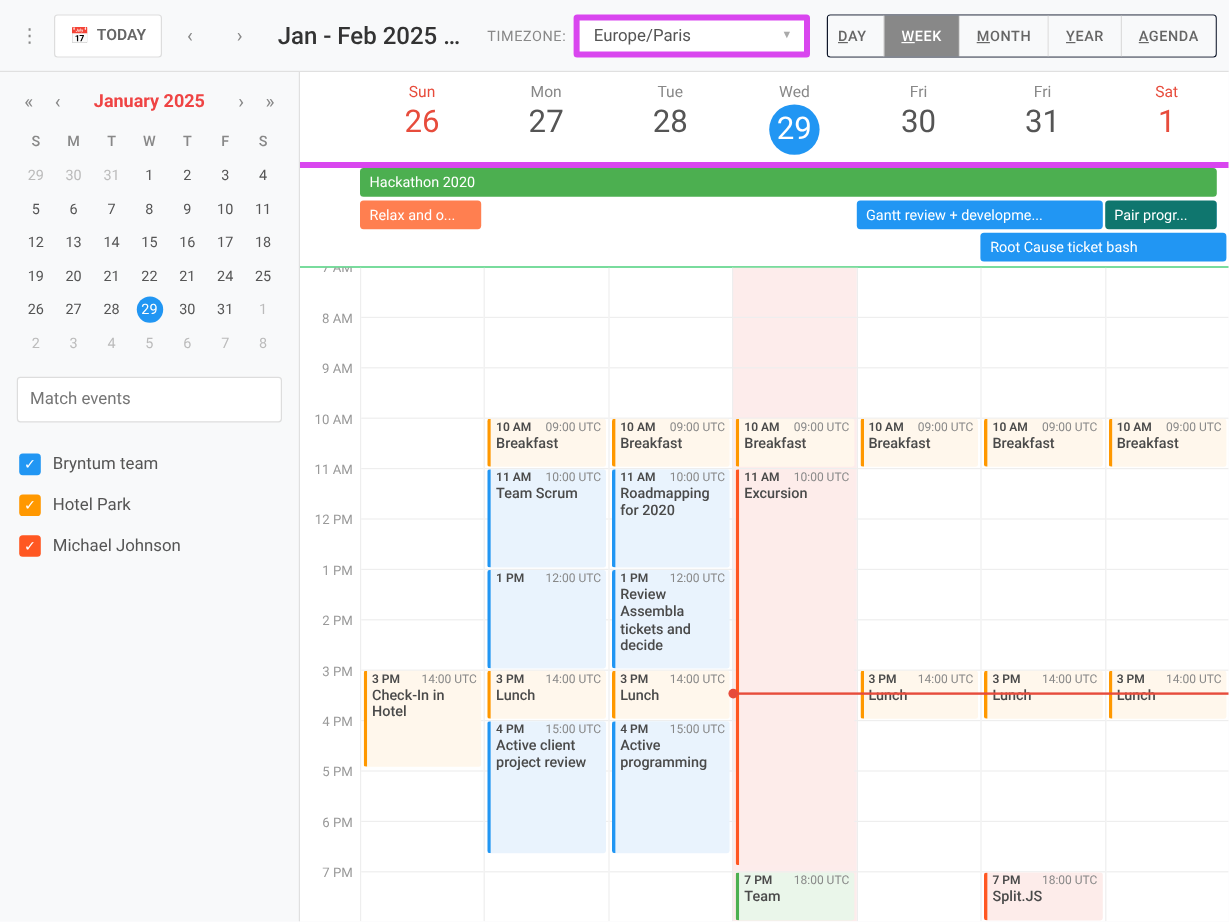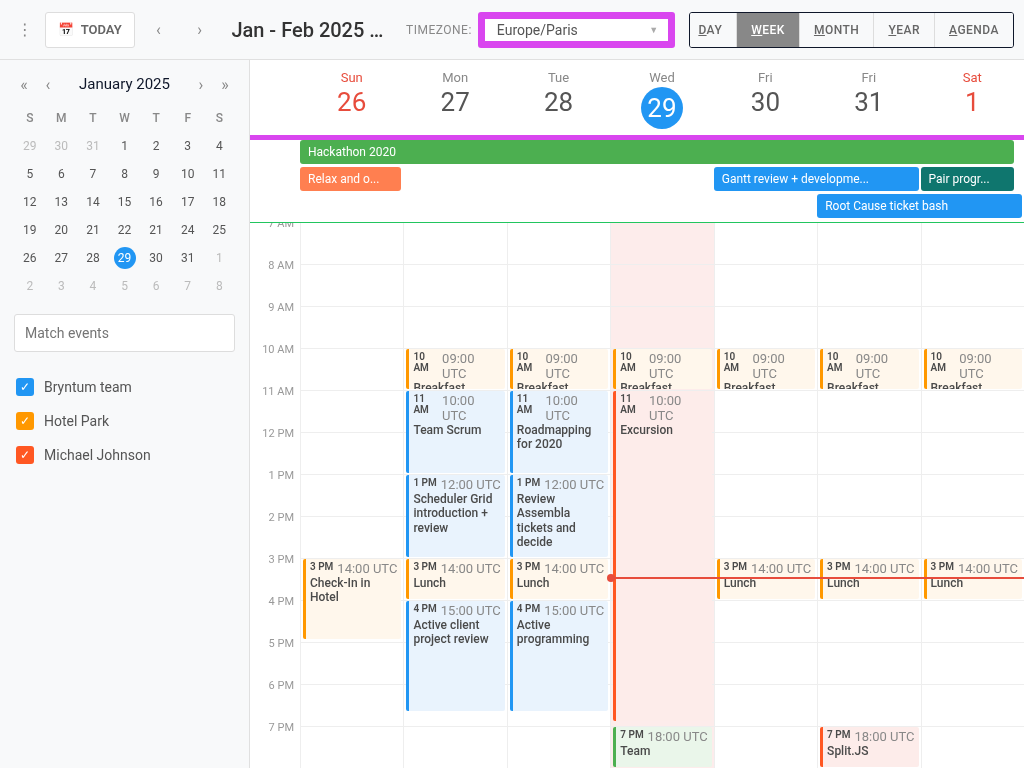--- a/index.html
+++ b/index.html
@@ -4,32 +4,32 @@
 <style>
 * { margin: 0; padding: 0; box-sizing: border-box; font-family: -apple-system, BlinkMacSystemFont, "Segoe UI", Roboto, sans-serif; }
 body { background: #f8f9fa; color: #4a4a4a; width: 1024px; height: 768px; overflow: hidden; }
 
 .toolbar { height: 60px; background: #f8f9fa; border-bottom: 1px solid #e0e0e0; display: flex; align-items: center; padding: 0 10px; gap: 6px; }
 .menu-btn { width: 30px; height: 36px; display: flex; align-items: center; justify-content: center; cursor: pointer; color: #888; }
 .today-btn { height: 36px; border: 1px solid #ddd; border-radius: 3px; padding: 0 12px; display: flex; align-items: center; gap: 6px; font-size: 13px; font-weight: 600; color: #666; cursor: pointer; background: #fff; }
 .nav-btn { width: 36px; height: 36px; display: flex; align-items: center; justify-content: center; cursor: pointer; color: #888; }
 .title { font-size: 20px; font-weight: 500; color: #333; margin: 0 8px; white-space: nowrap; overflow: hidden; text-overflow: ellipsis; max-width: 200px; }
 .tz-label { font-size: 12px; color: #888; letter-spacing: 0.5px; margin-left: 2px; }
-.tz-select { height: 36px; border: 7px solid #d946ef; border-radius: 3px; padding: 0 30px 0 12px; background: #fff; width: 200px; position: relative; display: flex; align-items: center; font-size: 14px; color: #555; cursor: pointer; }
+.tz-select { height: 36px; border: 5px solid #d946ef; border-radius: 3px; padding: 0 30px 0 12px; background: #fff; width: 200px; position: relative; display: flex; align-items: center; font-size: 14px; color: #555; cursor: pointer; }
 .tz-select::after { content: '▼'; position: absolute; right: 10px; font-size: 9px; color: #aaa; }
 .view-tabs { display: flex; border: 1px solid #0f172a; border-radius: 3px; overflow: hidden; margin-left: 8px; justify-content: flex-end; }
 .view-tab { padding: 10px 14px; font-size: 12px; font-weight: 500; color: #666; background: #f8f9fa; cursor: pointer; border-right: 1px solid #ddd; letter-spacing: 0.5px; }
 .view-tab:last-child { border-right: none; }
 .view-tab.active { background: #888; color: #fff; }
 .view-tab .u { text-decoration: underline; }
 
 .main { display: flex; height: 708px; }
 .sidebar { width: 250px; border-right: 1px solid #e0e0e0; padding: 14px; background: #f8f9fa; }
 .mini-cal-header { display: flex; align-items: center; justify-content: space-between; margin-bottom: 10px; }
-.mini-cal-title { font-size: 15px; font-weight: 400; color: #0f172a; }
+.mini-cal-title { font-size: 15px; font-weight: 700; color: #ef4444; }
 .mini-nav { display: flex; gap: 4px; }
 .mini-nav-btn { width: 20px; height: 20px; display: flex; align-items: center; justify-content: center; cursor: pointer; color: #888; }
 .mini-cal { width: 100%; }
 .mini-cal-row { display: flex; }
 .mini-cal-cell { width: 32px; height: 28px; display: flex; align-items: center; justify-content: center; font-size: 12px; color: #555; cursor: pointer; }
 .mini-cal-cell.hdr { font-weight: 500; color: #888; cursor: default; }
 .mini-cal-cell.other { color: #bbb; }
 .mini-cal-cell.sel span { background: #2196f3; color: #fff; width: 22px; height: 22px; border-radius: 50%; display: flex; align-items: center; justify-content: center; }
 .search-box { width: 100%; height: 38px; border: 1px solid #ddd; border-radius: 3px; padding: 0 10px; margin-top: 14px; font-size: 14px; background: #fff; }
 .resources { margin-top: 18px; }
@@ -55,21 +55,21 @@
 .time-gutter { width: 50px; }
 .time-slot-label { height: 42px; font-size: 11px; color: #999; text-align: right; padding-right: 6px; position: relative; top: -6px; }
 .day-columns { flex: 1; display: flex; position: relative; }
 .day-col { flex: 1; border-left: 1px solid #eee; position: relative; }
 .hour-line { height: 42px; border-bottom: 1px solid #eee; }
 .day-col.today-col { background: #fdeceb; }
 
 .event { position: absolute; left: 2px; right: 2px; border-radius: 2px; padding: 2px 4px; font-size: 11px; overflow: hidden; border-left: 3px solid; cursor: pointer; }
 .event .time-line { font-size: 10px; display: flex; justify-content: space-between; }
 .event .t1 { font-weight: 600; }
-.event .t2 { color: #888; font-size: 13px; }
+.event .t2 { color: #888; font-size: 10px; }
 .event .title-line { font-size: 12px; font-weight: 500; line-height: 1.2; }
 
 .now-line { position: absolute; left: 0; right: -500px; height: 2px; background: #e74c3c; z-index: 5; }
 .now-line::before { content: ''; position: absolute; left: -4px; top: -3px; width: 8px; height: 8px; background: #e74c3c; border-radius: 50%; }
 </style>
 </head>
 <body>
 
 <div class="toolbar">
   <div class="menu-btn">⋮</div>
@@ -379,21 +379,20 @@
                 <span class="t1">11 AM</span>
                 <span class="t2">10:00 UTC</span>
               </div>
     <div class="title-line">Team Scrum</div>
   </div>
             <div class="event" style="top:252px;height:82px;border-left-color:#2196f3;background:#e9f3fd">
     <div class="time-line">
                 <span class="t1">1 PM</span>
                 <span class="t2">12:00 UTC</span>
               </div>
-    <div class="title-line">Scheduler Grid introduction + review</div>
   </div>
             <div class="event" style="top:336px;height:40px;border-left-color:#ff9800;background:#fff7ec">
     <div class="time-line">
                 <span class="t1">3 PM</span>
                 <span class="t2">14:00 UTC</span>
               </div>
     <div class="title-line">Lunch</div>
   </div>
             <div class="event" style="top:378px;height:110px;border-left-color:#2196f3;background:#e9f3fd">
     <div class="time-line">

